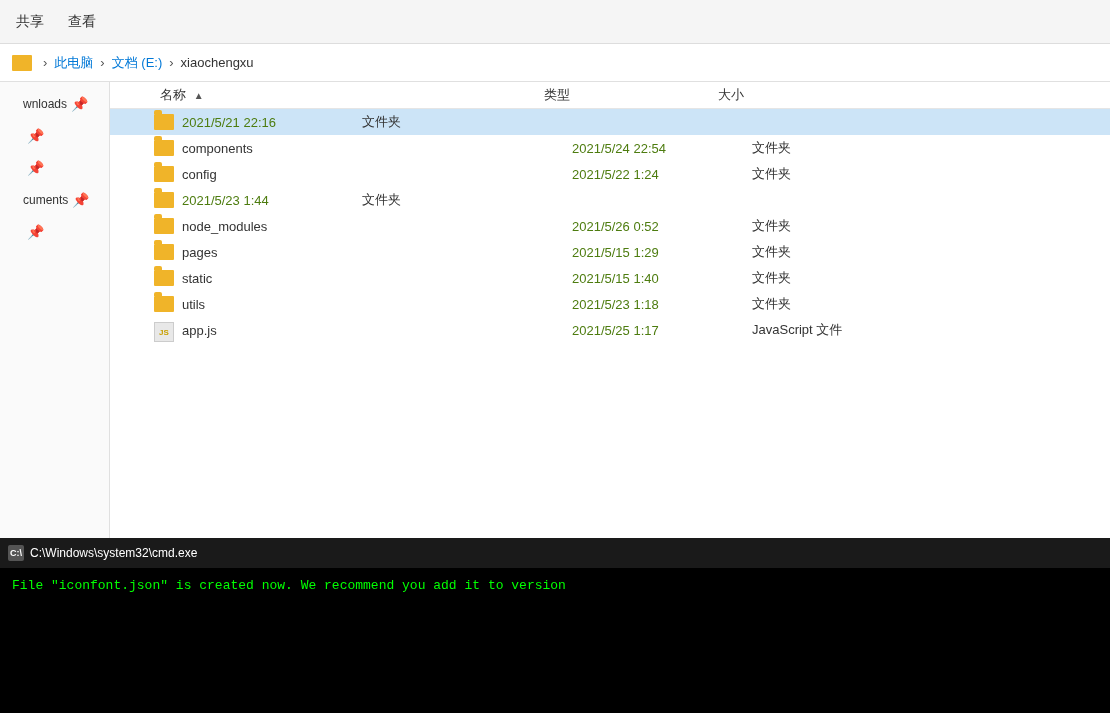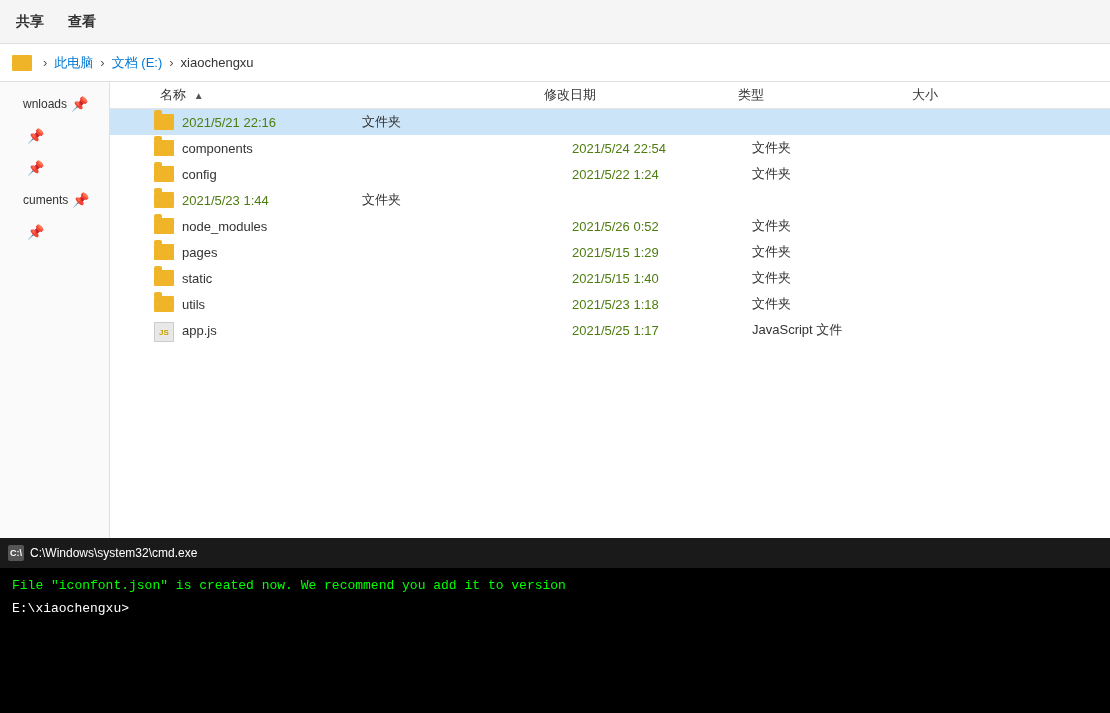--- a/index.html
+++ b/index.html
@@ -14,21 +14,20 @@
 
     
     .toolbar {
       display: flex;
       align-items: center;
       background: #f5f5f5;
       border-bottom: 1px solid #ddd;
       padding: 6px 16px;
       gap: 24px;
       height: 44px;
-      font-weight: bold;
     }
     .toolbar-item {
       font-size: 14px;
       color: #333;
       cursor: pointer;
     }
 
     
     .breadcrumb-bar {
       display: flex;
@@ -281,21 +280,20 @@
     </div>
   </div>
 
   <div class="file-list">
 
     <div class="col-headers">
       <div class="col-name">
         <span>名称</span>
         <span class="col-sort-arrow">▲</span>
       </div>
-      <div class="col-date">修改日期</div>
       <div class="col-type">类型</div>
       <div class="col-size">大小</div>
     </div>
 
     <div id="file-rows-container">
         <div class="file-row selected">
       <div class="file-icon">
             <div class="folder-icon"></div>
           </div>
       <div class="file-date">2021/5/21 22:16</div>
@@ -379,15 +377,14 @@
 
 <div class="cmd-window">
   <div class="cmd-titlebar">
     <div class="cmd-titlebar-icon">
       <span>C:\</span>
     </div>
     <span class="cmd-titlebar-text">C:\Windows\system32\cmd.exe</span>
   </div>
   <div class="cmd-body">
     <div class="cmd-line-green">File "iconfont.json" is created now. We recommend you add it to version</div>
-    <div class="cmd-prompt">E:\xiaochengxu&gt;</div>
   </div>
 </div>
 
 </body></html>

